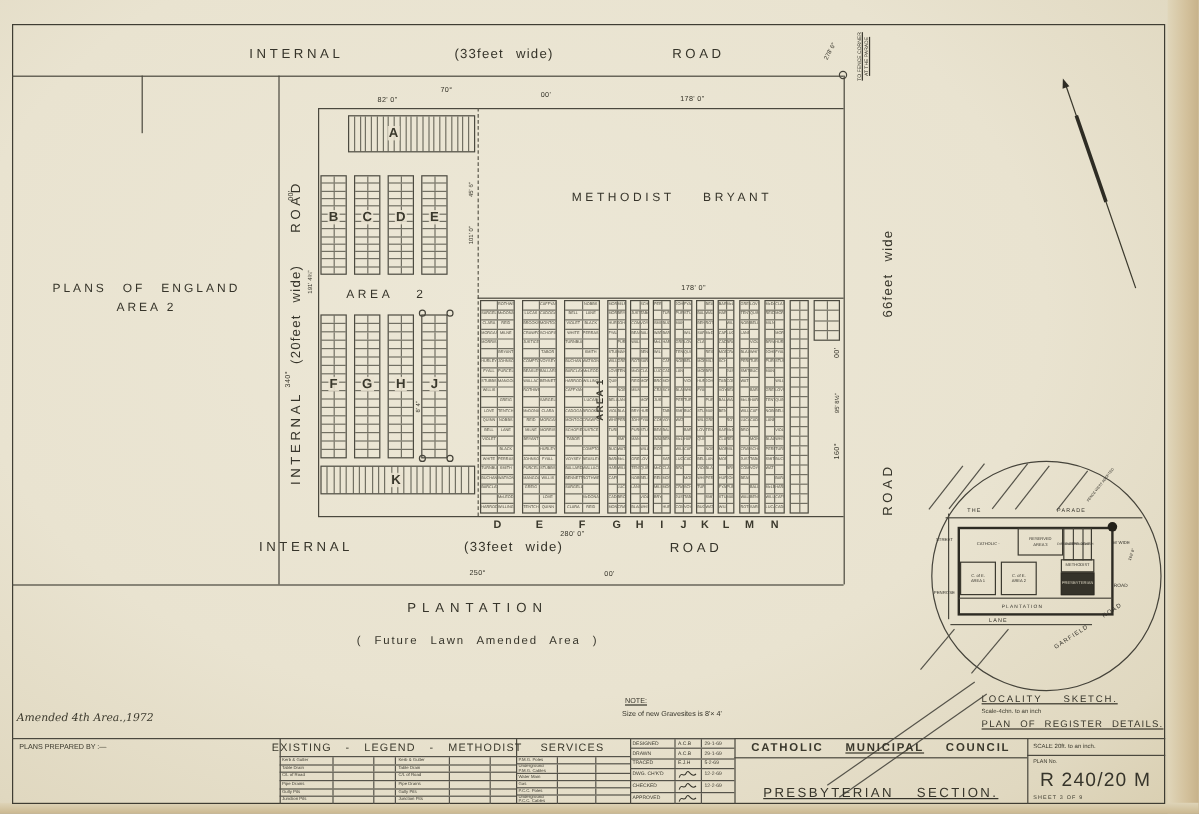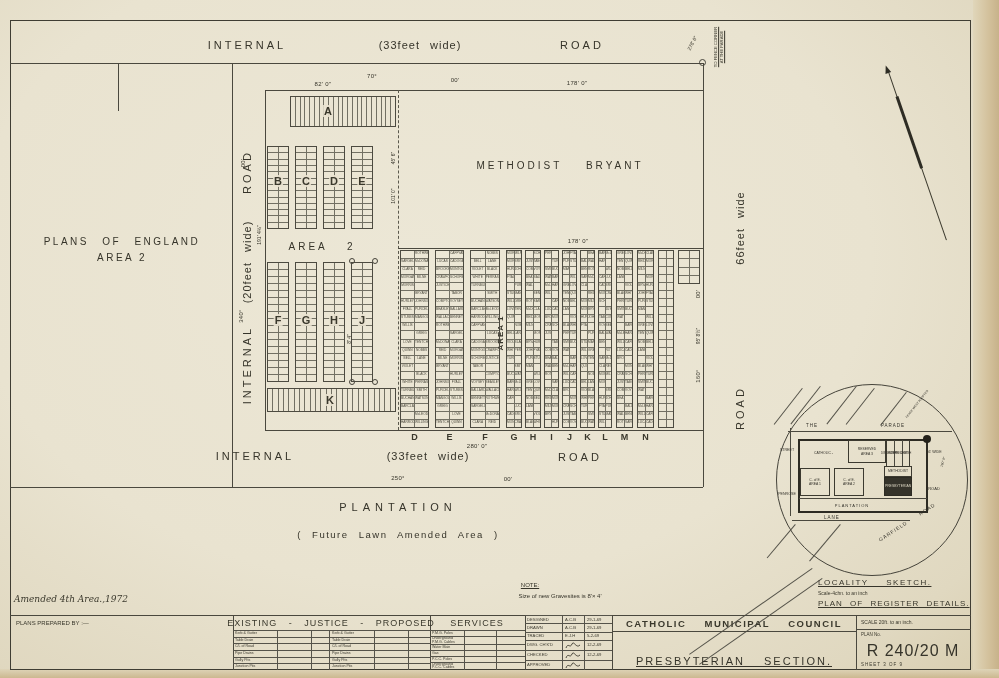--- a/index.html
+++ b/index.html
@@ -197,21 +197,21 @@
   <span class="hand" style="position:absolute;left:14px;top:594px;font-size:9px;">Amended 4th Area.,1972</span>
   <div class="hl" style="left:10px;top:615px;width:961px;"></div>
   <span style="position:absolute;left:16px;top:620px;font-size:6px;">PLANS PREPARED BY :—</span>
 
   <div class="vl" style="left:233px;top:615px;height:55px;"></div>
   <div class="vl" style="left:430px;top:615px;height:55px;"></div>
   <div class="vl" style="left:525px;top:615px;height:55px;"></div>
   <div class="vl" style="left:612px;top:615px;height:55px;"></div>
   <div class="vl" style="left:856px;top:615px;height:55px;"></div>
 
-  <span class="tb-head" style="left:331px;top:623px;">EXISTING - JUSTICE - PROPOSED</span>
+  <span class="tb-head" style="left:331px;top:623px;">EXISTING - LEGEND - METHODIST</span>
   <span class="tb-head" style="left:477px;top:623px;">SERVICES</span>
   <div class="tbl" id="legend-body" style="left:233px;top:630px;width:197px;height:40px;">
       <div class="row">
         <div class="cell" style="width: 45px; flex: 0 0 auto;">Kerb &amp; Gutter</div>
         <div class="cell" style="width: 34px; flex: 0 0 auto;"></div>
         <div class="cell" style="width: 18px; flex: 0 0 auto;"></div>
         <div class="cell" style="width: 45px; flex: 0 0 auto;">Kerb &amp; Gutter</div>
         <div class="cell" style="width: 34px; flex: 0 0 auto;"></div>
         <div class="cell" style="width: 19px; flex: 0 0 auto;"></div>
       </div>
@@ -328,21 +328,21 @@
           <svg width="16" height="9" viewBox="0 0 16 9">
             <path d="M1 7 C3 1,5 8,7 3 C9 -1,11 8,15 4" fill="none" stroke="#3a382e" stroke-width="0.9"></path>
           </svg>
         </div>
         <div class="cell" style="width: 25px; flex: 0 0 auto;"></div>
       </div>
     </div>
 
   <div style="position:absolute;left:612px;top:616px;width:244px;height:15px;display:flex;justify-content:space-between;align-items:center;padding:0 14px;box-sizing:border-box;">
     <span style="font-weight:bold;font-size:9.5px;letter-spacing:1.5px;">CATHOLIC</span>
-    <span style="font-weight:bold;font-size:9.5px;letter-spacing:1.5px;">MUNICIPAL</span>
+    <span style="font-weight:bold;font-size:9.5px;letter-spacing:1.5px;text-decoration:underline;">MUNICIPAL</span>
     <span style="font-weight:bold;font-size:9.5px;letter-spacing:1.5px;">COUNCIL</span>
   </div>
   <div class="hl" style="left:612px;top:631px;width:244px;"></div>
   <span class="lbl underline" style="left:734px;top:661px;font-size:11px;letter-spacing:2px;word-spacing:14px;">PRESBYTERIAN SECTION.</span>
 
   <span style="position:absolute;left:861px;top:619px;font-size:5px;">SCALE 20ft. to an inch.</span>
   <div class="hl" style="left:856px;top:629px;width:115px;"></div>
   <span style="position:absolute;left:861px;top:632px;font-size:4.5px;">PLAN No.</span>
   <span class="lbl" style="left:913px;top:651px;font-size:16px;letter-spacing:1px;">R 240/20 M</span>
   <span style="position:absolute;left:861px;top:662px;font-size:4.5px;letter-spacing:1px;">SHEET 3 OF 9</span>

